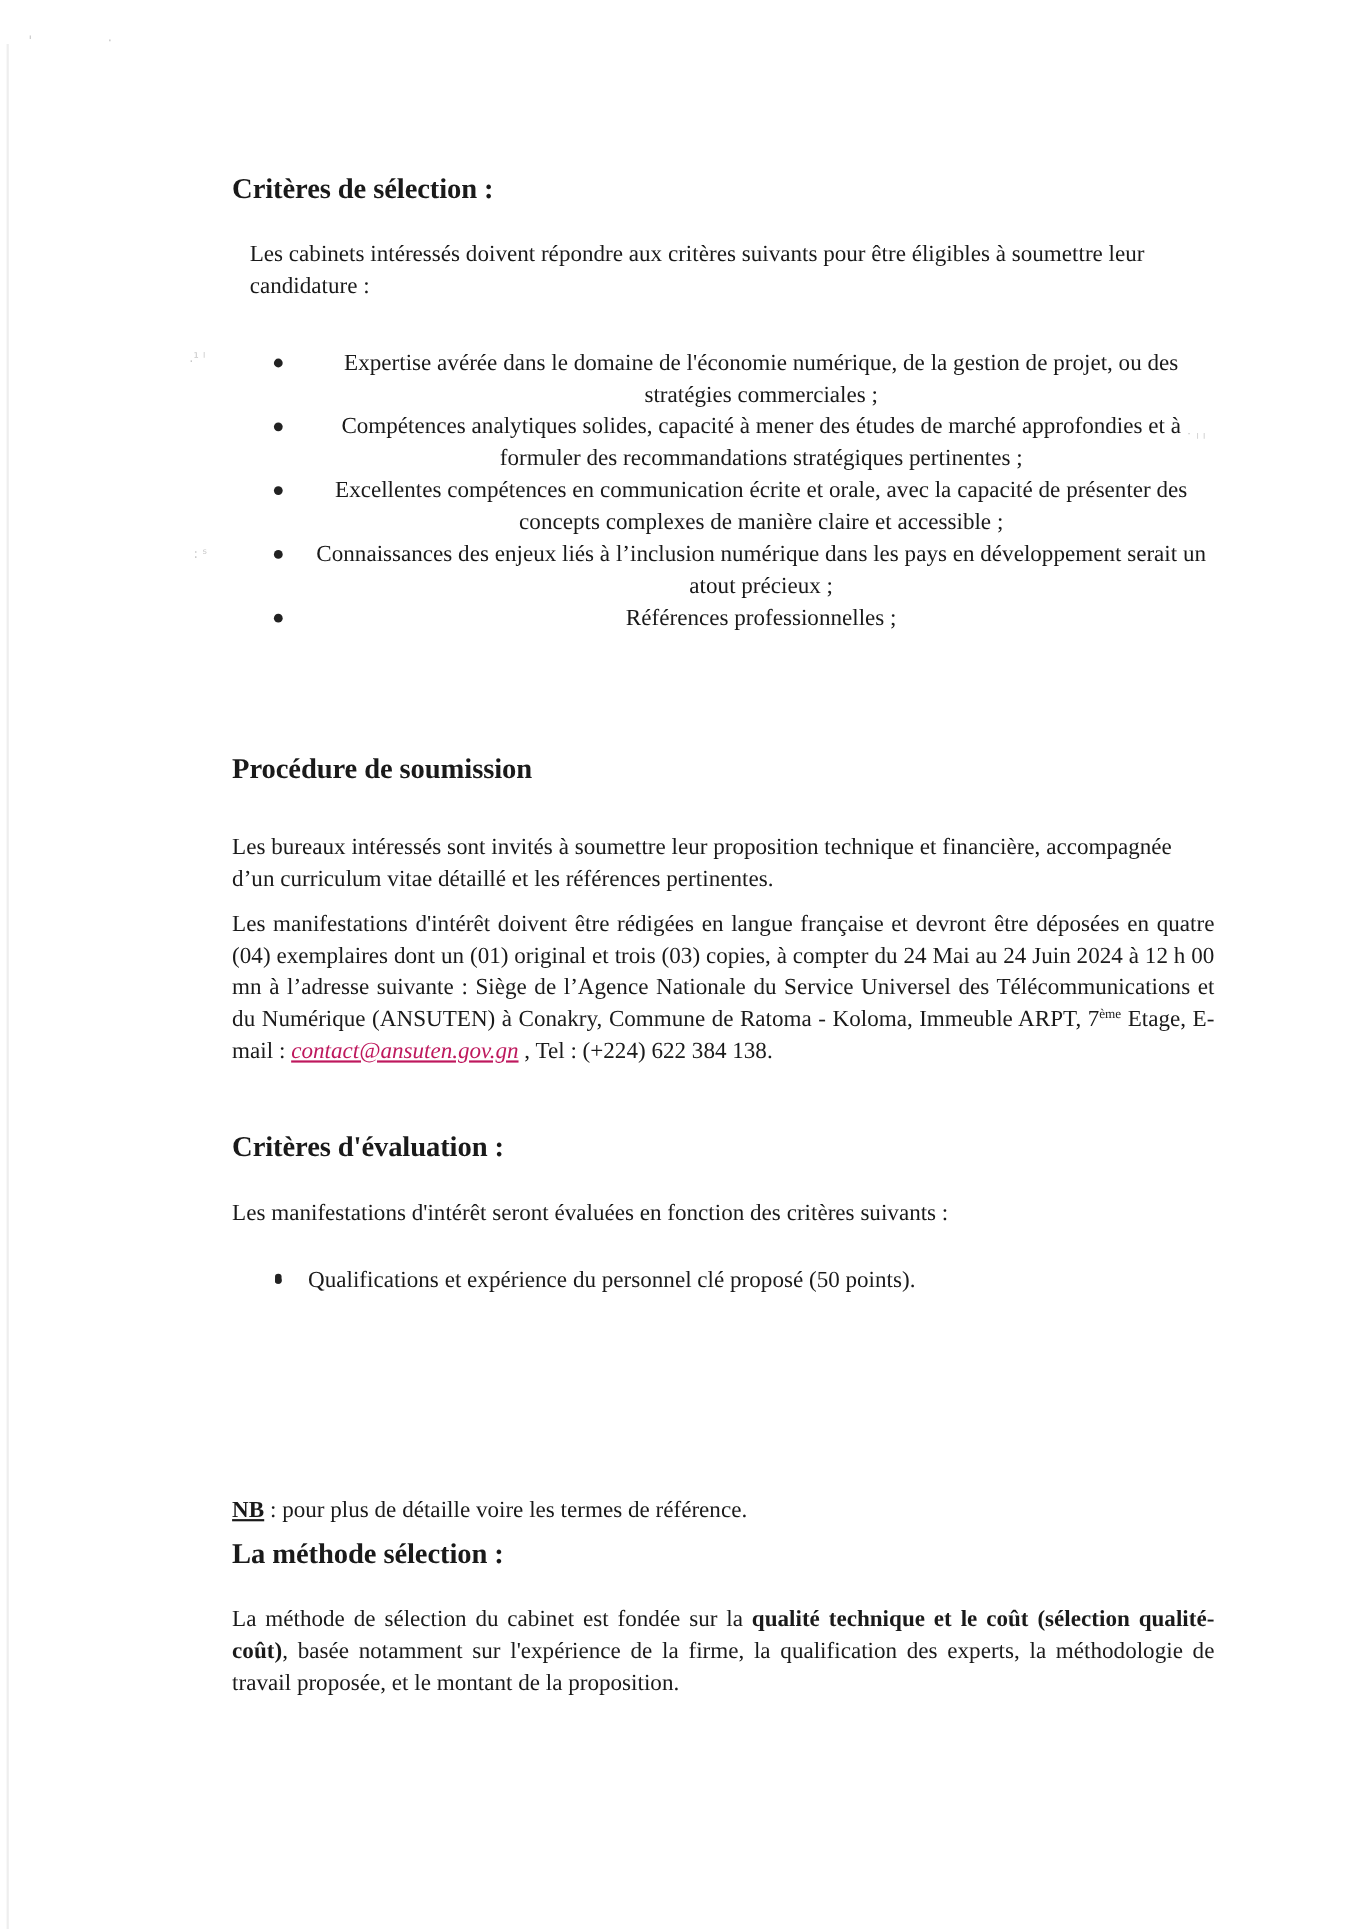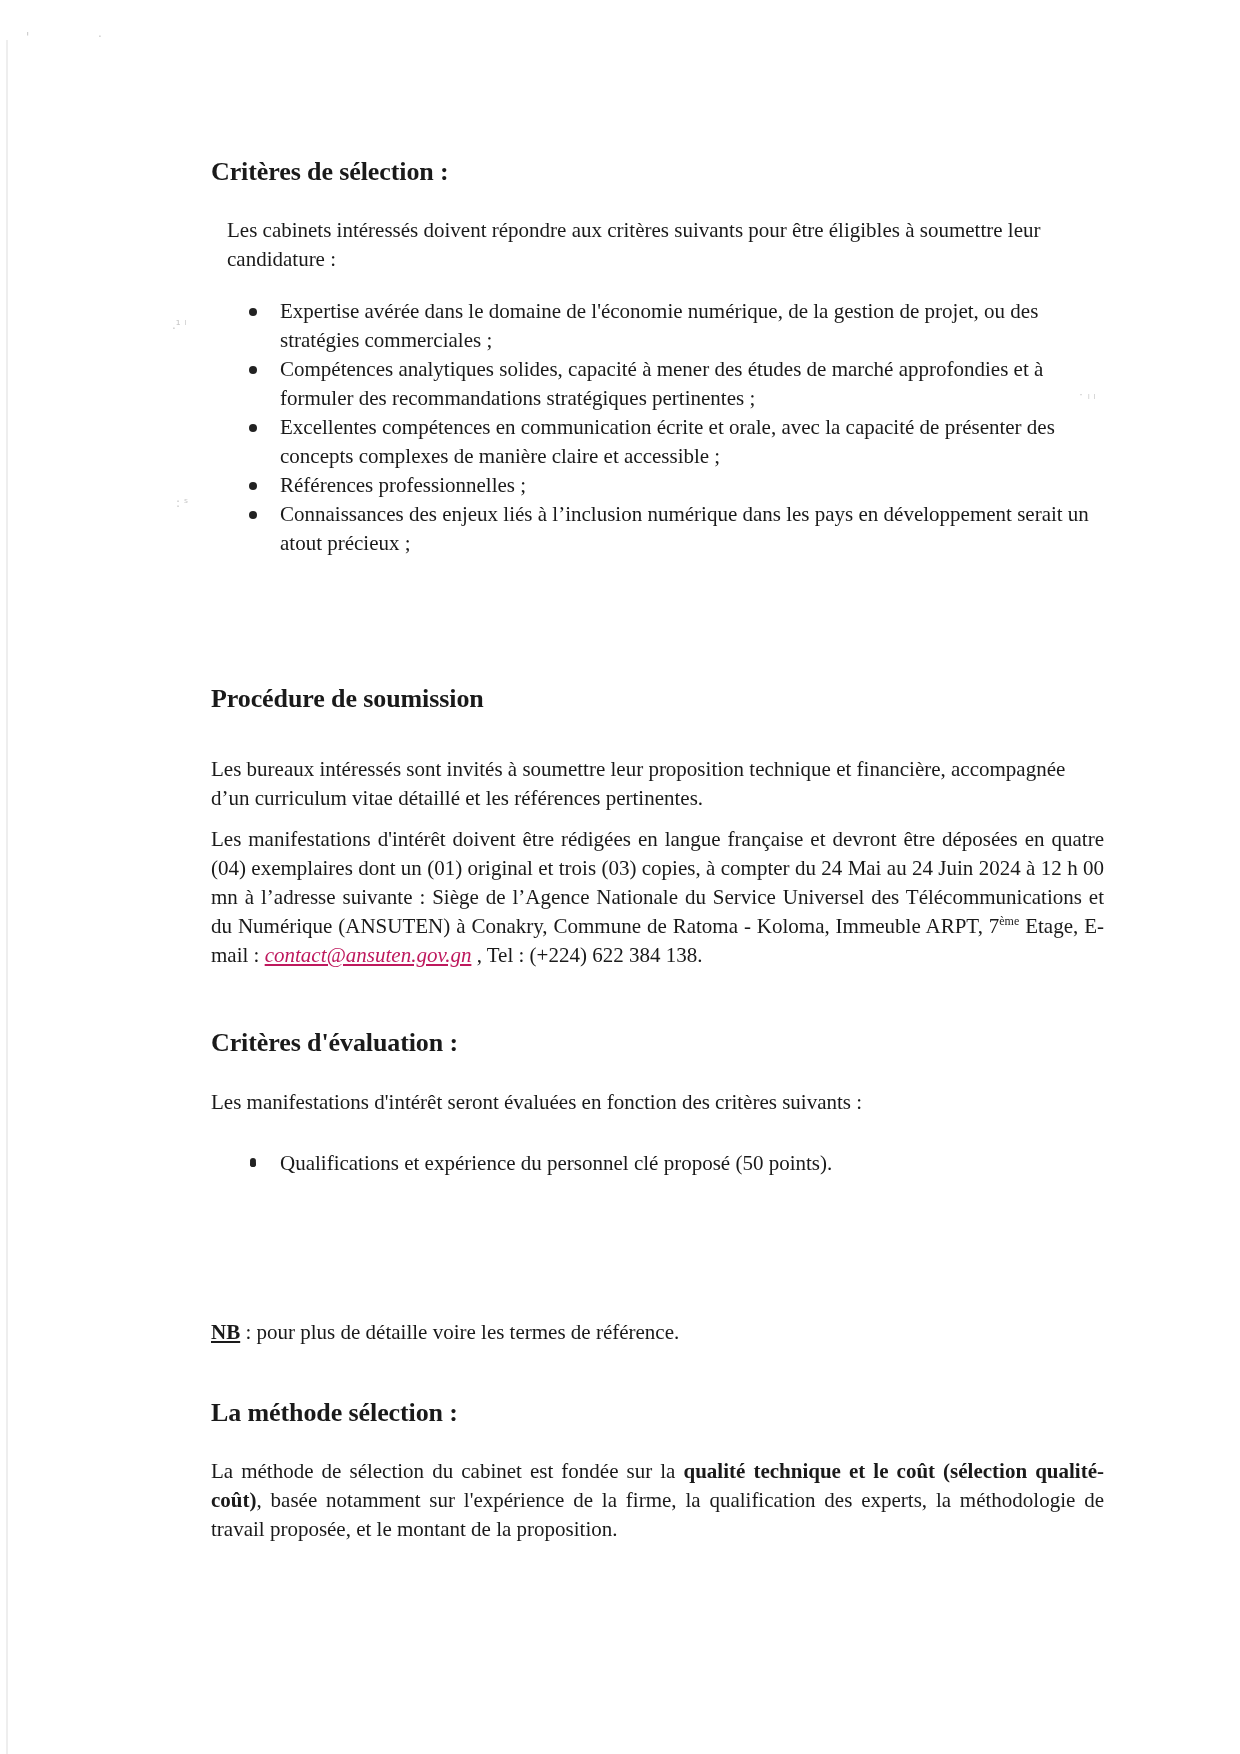--- a/index.html
+++ b/index.html
@@ -33,38 +33,38 @@
   <div class="scan-edge"></div>
   <span class="specks" style="left:26px;top:30px;">'</span>
   <span class="specks" style="left:98px;top:30px;">·</span>
   <span class="specks" style="left:172px;top:318px;">.¹ ˡ</span>
   <span class="specks" style="left:1078px;top:350px;margin-top:42px;">˙ ˡ ˡ</span>
   <span class="specks" style="left:176px;top:496px;">: ˢ</span>
 
   <h2 class="abs heading" style="left:211px;top:157px;">Critères de sélection :</h2>
   <p class="abs para" style="left:227px;top:216px;width:880px;">Les cabinets intéressés doivent répondre aux critères suivants pour être éligibles à soumettre leur candidature :</p>
 
-  <ul class="abs bullets" style="left:249px;top:297px;width:855px;">
+  <ul class="abs bullets" style="left:249px;top:315px;width:855px;text-align:center;">
     <li><span class="dot"></span><span>Expertise avérée dans le domaine de l'économie numérique, de la gestion de projet, ou des stratégies commerciales ;</span></li>
     <li><span class="dot"></span><span>Compétences analytiques solides, capacité à mener des études de marché approfondies et à formuler des recommandations stratégiques pertinentes ;</span></li>
     <li><span class="dot"></span><span>Excellentes compétences en communication écrite et orale, avec la capacité de présenter des concepts complexes de manière claire et accessible ;</span></li>
+    <li><span class="dot"></span><span>Connaissances des enjeux liés à l’inclusion numérique dans les pays en développement serait un atout précieux ;</span></li>
     <li><span class="dot"></span><span>Références professionnelles ;</span></li>
-    <li><span class="dot"></span><span>Connaissances des enjeux liés à l’inclusion numérique dans les pays en développement serait un atout précieux ;</span></li>
   </ul>
 
   <h2 class="abs heading" style="left:211px;top:684px;">Procédure de soumission</h2>
   <p class="abs para" style="left:211px;top:755px;width:880px;">Les bureaux intéressés sont invités à soumettre leur proposition technique et financière, accompagnée d’un curriculum vitae détaillé et les références pertinentes.</p>
   <p class="abs para just" style="left:211px;top:825px;width:893px;"><span>Les manifestations d'intérêt doivent être rédigées en langue française et devront être déposées en quatre (04) exemplaires dont un (01) original et trois (03) copies, à compter du 24 Mai au 24 Juin 2024 à 12 h 00 mn à l’adresse suivante : Siège de l’Agence Nationale du Service Universel des Télécommunications et du Numérique (ANSUTEN) à Conakry, Commune de Ratoma - Koloma, Immeuble ARPT, 7</span><sup>ème</sup><span> Etage, E-mail : </span><a class="email">contact@ansuten.gov.gn</a><span> , Tel : (+224) 622 384 138.</span></p>
 
   <h2 class="abs heading" style="left:211px;top:1028px;">Critères d'évaluation :</h2>
   <p class="abs para" style="left:211px;top:1088px;width:880px;">Les manifestations d'intérêt seront évaluées en fonction des critères suivants :</p>
 
   <ul class="abs bullets small" style="left:249px;top:1146px;width:860px;">
     <li><span class="dot"></span></li>
     <li style="margin-top:3px;"><span class="dot"></span></li>
     <li style="margin-top:3px;"><span class="dot"></span><span>Qualifications et expérience du personnel clé proposé (50 points).</span></li>
   </ul>
 
-  <p class="abs para" style="left:211px;top:1318px;width:880px;font-family:Liberation Serif, serif;"><span class="nb">NB</span><span> : pour plus de détaille voire les termes de référence.</span></p>
+  <p class="abs para" style="left:211px;top:1358px;width:880px;font-family:Liberation Serif, serif;"><span class="nb">NB</span><span> : pour plus de détaille voire les termes de référence.</span></p>
 
   <h2 class="abs heading" style="left:211px;top:1398px;">La méthode sélection :</h2>
   <p class="abs para just" style="left:211px;top:1457px;width:893px;"><span>La méthode de sélection du cabinet est fondée sur la </span><b>qualité technique et le coût (sélection qualité-coût)</b><span>, basée notamment sur l'expérience de la firme, la qualification des experts, la méthodologie de travail proposée, et le montant de la proposition.</span></p>
 </div>
 
 </body></html>

